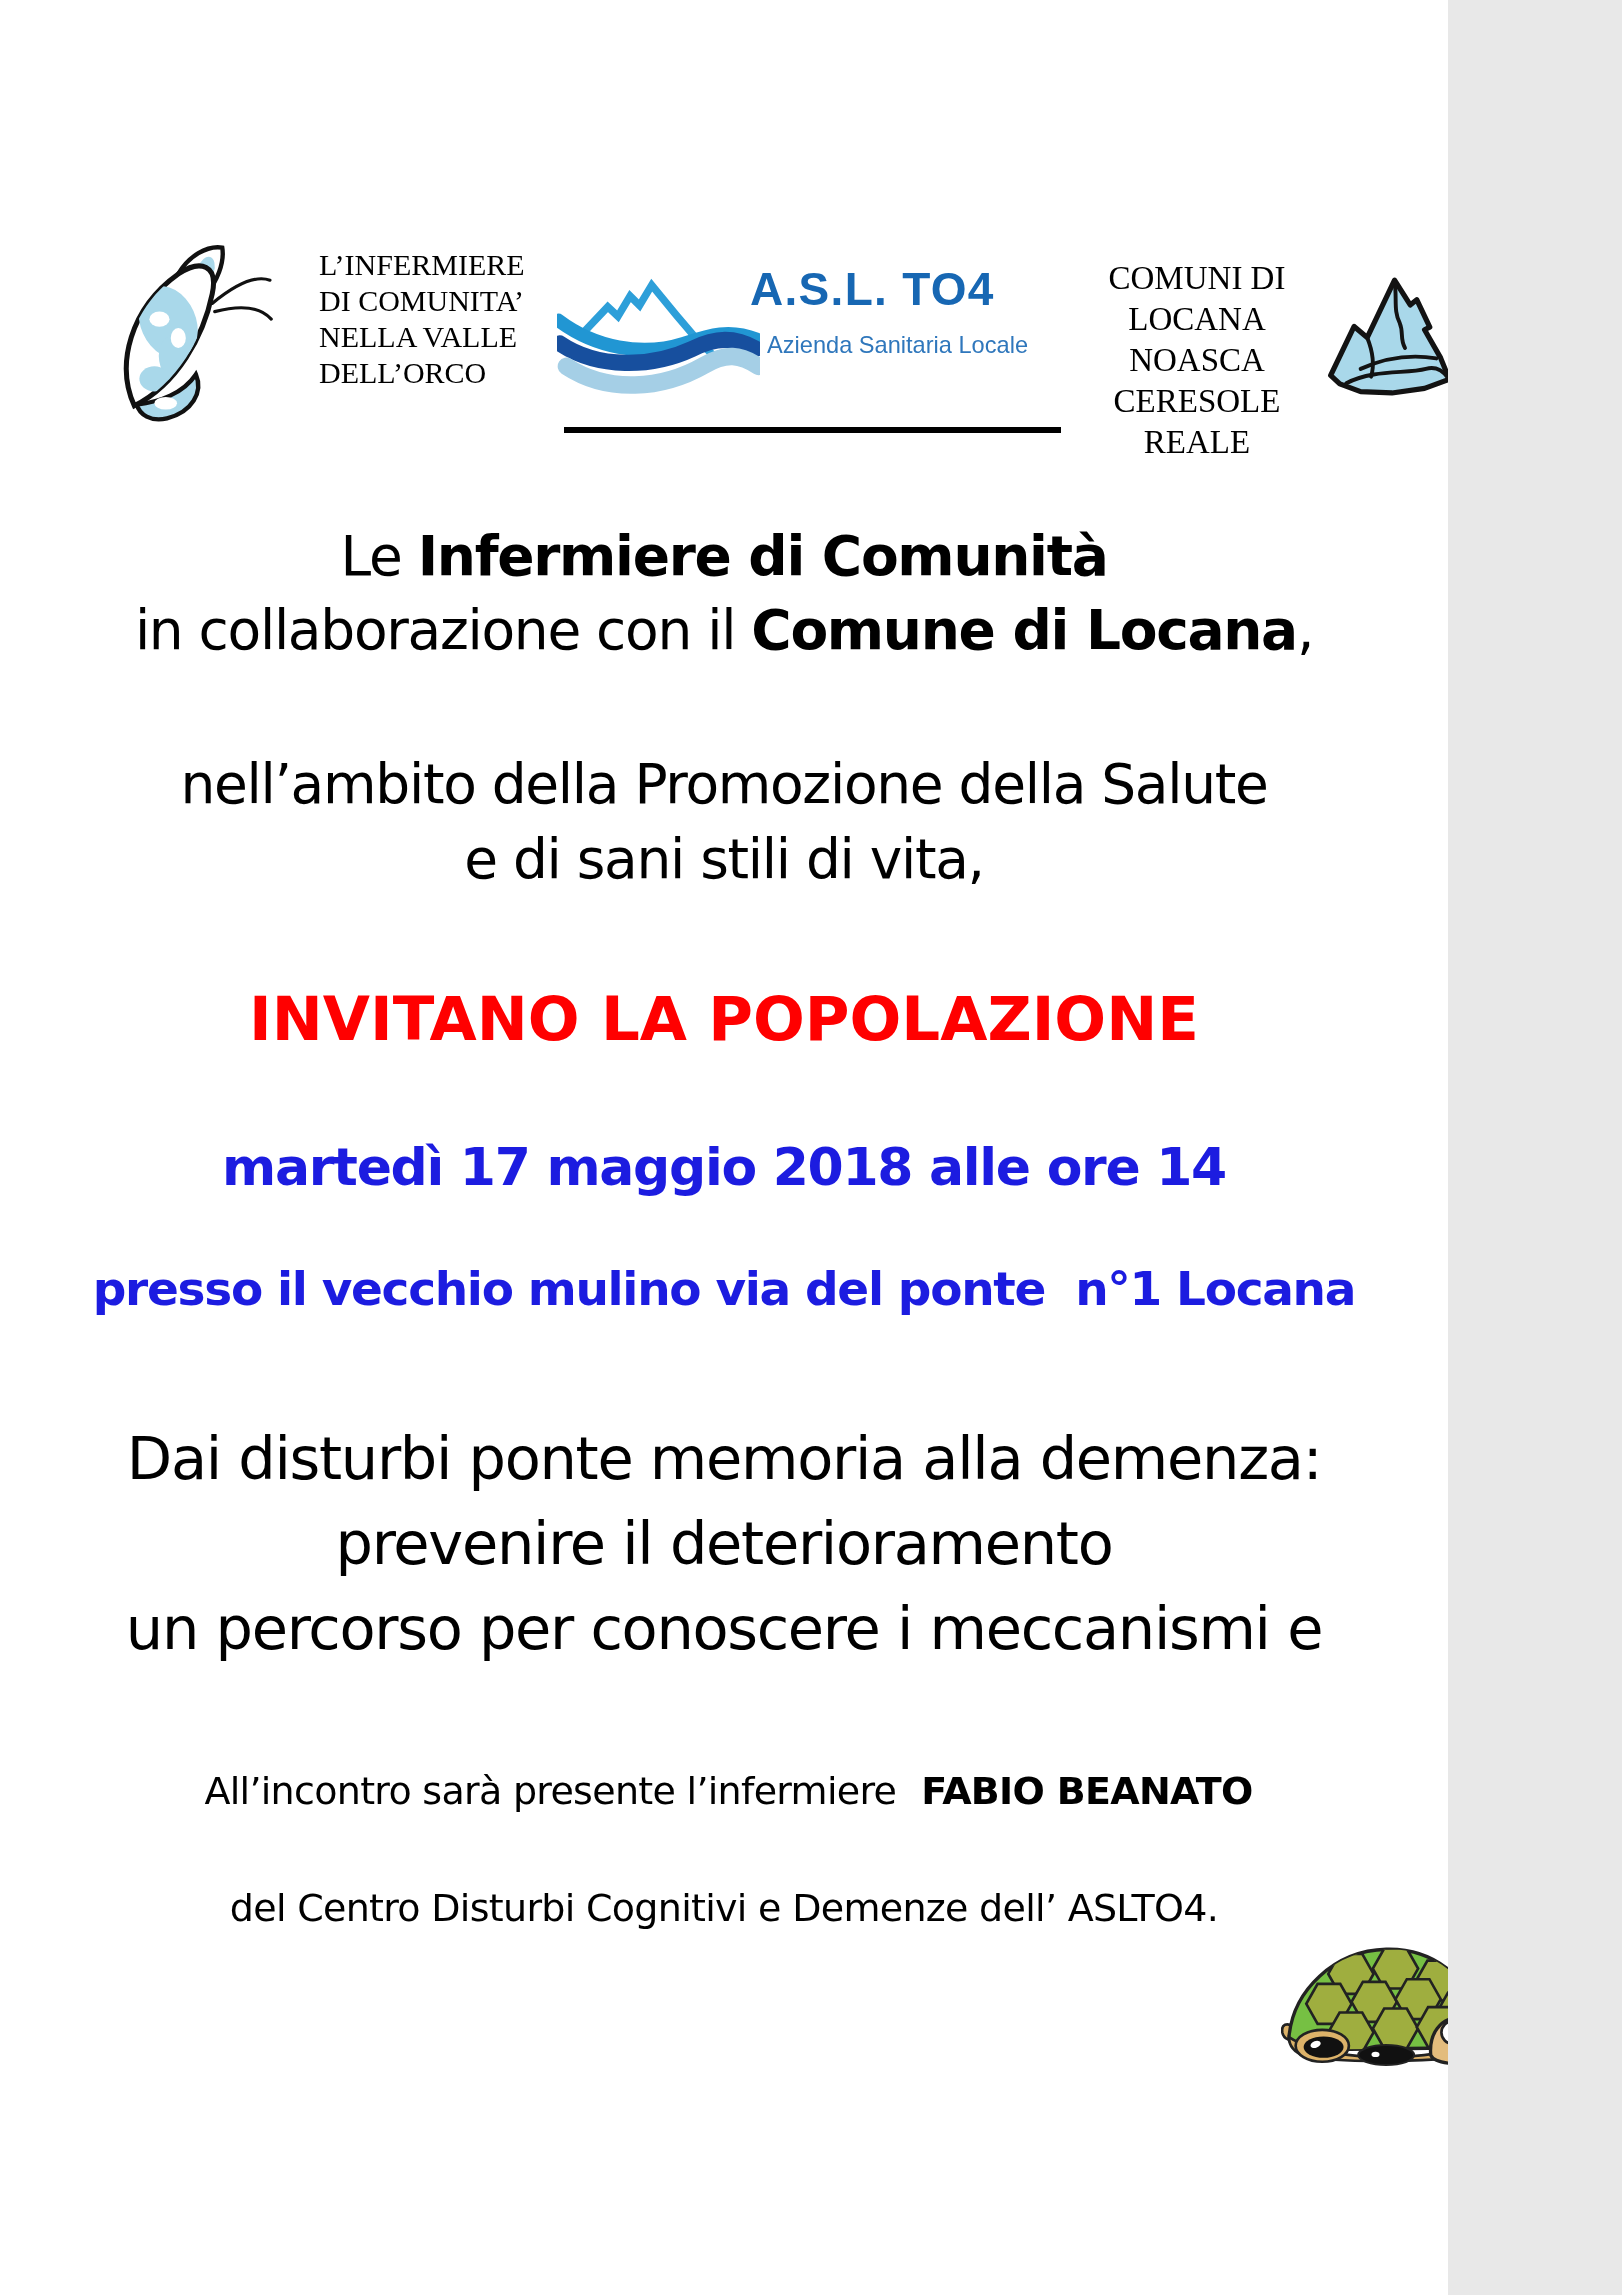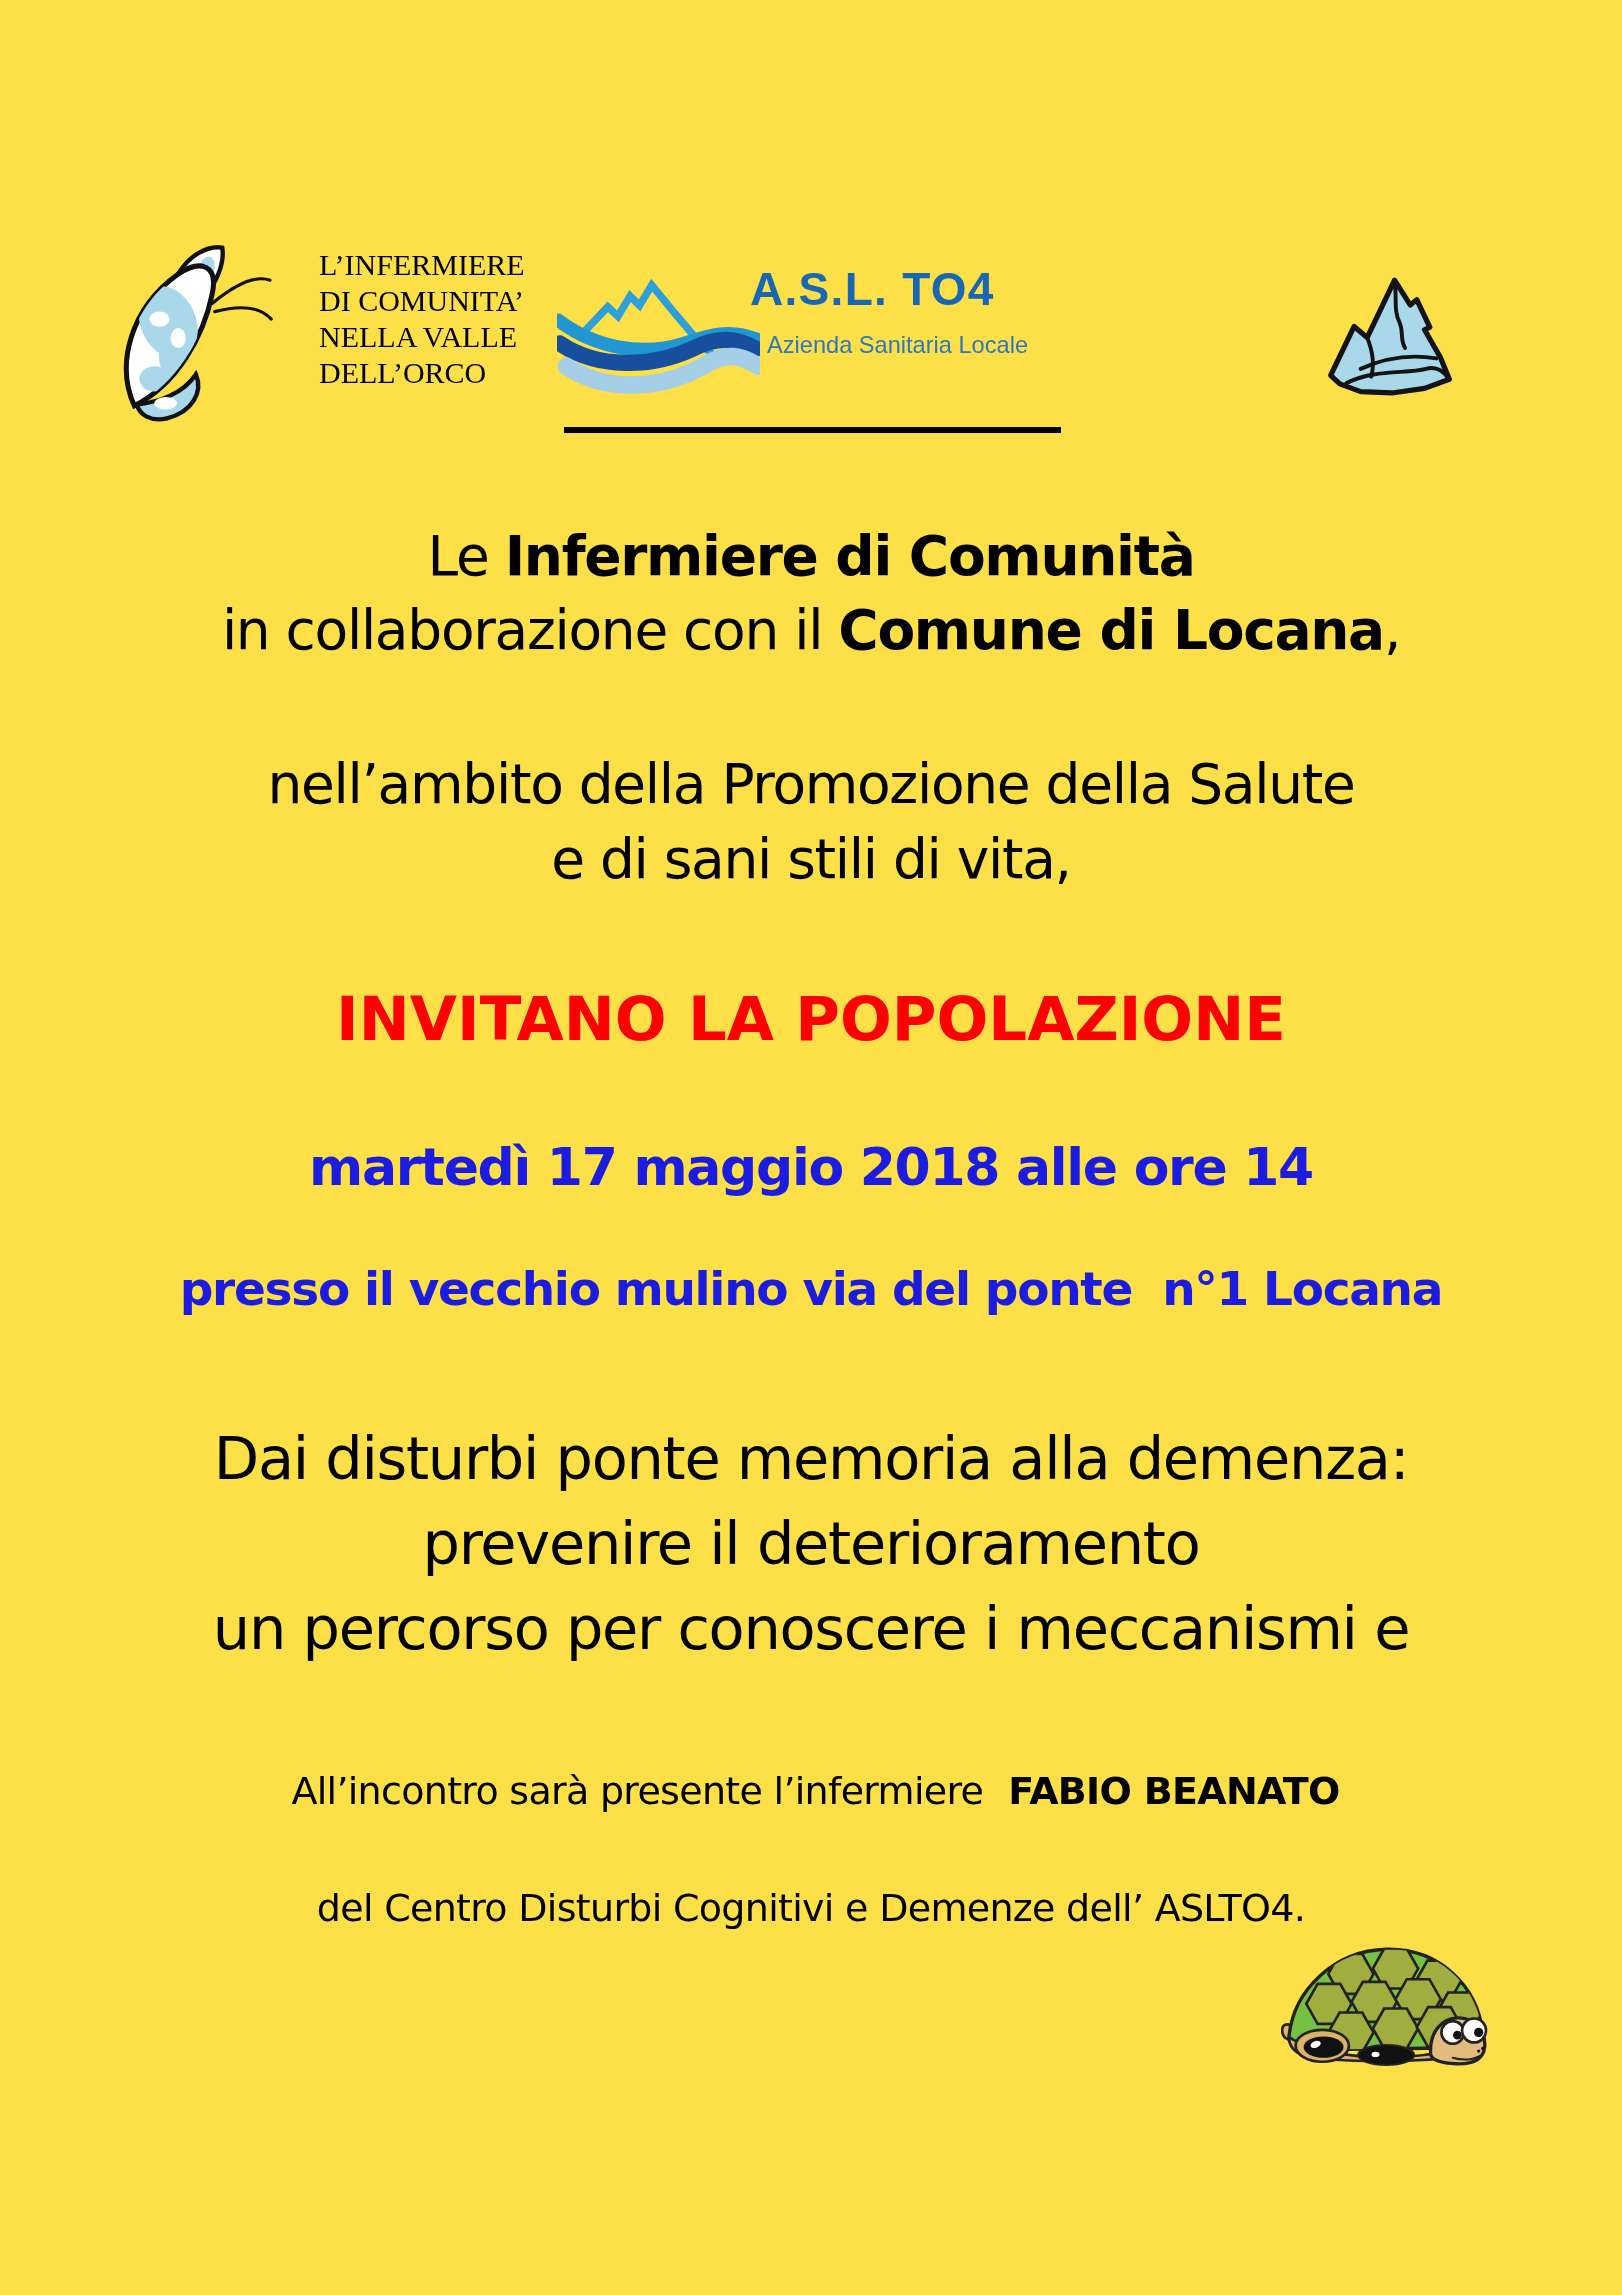--- a/index.html
+++ b/index.html
@@ -1,19 +1,19 @@
 <!DOCTYPE html>
 <html style="font-size:10.5px"><head>
 <meta charset="utf-8">
 <style>
   html,body{margin:0;padding:0;background:#e8e8e8;}
   .page{
     position:relative;
-    width:1622px;height:2295px;
-    background:#fde047;
+    width:1448px;height:2295px;
+    background:#ffffff;
     overflow:hidden;
     font-family:"DejaVu Sans",sans-serif;
     color:#000;
   }
   
   .butterfly{position:absolute;left:118px;top:243px;width:157px;height:190px;}
   .caption-left{
     position:absolute;left:319px;top:247px;width:236px;
     font-family:"Liberation Serif","DejaVu Serif",serif;
     font-size:30px;line-height:36px;letter-spacing:0px;
@@ -95,20 +95,27 @@
       <path d="M 40 105 L 75 68 L 90 82 L 108 52 L 122 66 L 140 36 L 176 80 L 210 120 L 240 148" fill="none" stroke="#2d9fd9" stroke-width="11" stroke-linejoin="miter"></path>
       <path d="M 2 88 C 55 128, 125 142, 188 122 C 225 110, 255 100, 295 116" fill="none" stroke="#2196d3" stroke-width="20" stroke-linecap="round"></path>
       <path d="M 4 122 C 60 160, 140 158, 200 130 C 235 113, 262 112, 294 130" fill="none" stroke="#174f9e" stroke-width="24" stroke-linecap="round"></path>
       <path d="M 14 156 C 75 196, 155 190, 218 154 C 250 136, 270 138, 298 156" fill="none" stroke="#a5cfe6" stroke-width="26" stroke-linecap="round"></path>
     </svg>
   </div>
   <div class="asl-title">A.S.L. TO4</div>
   <div class="asl-subtitle">Azienda Sanitaria Locale</div>
   <div class="header-rule"></div>
 
+  <div class="comuni">
+    <div>COMUNI DI</div>
+    <div>LOCANA</div>
+    <div>NOASCA</div>
+    <div>CERESOLE</div>
+    <div>REALE</div>
+  </div>
 
   <div class="mountain">
     <svg viewBox="0 0 230 210" width="150" height="137">
       <path d="M 24 160 L 60 85 L 80 102 L 122 14 L 146 52 L 156 44 L 176 86 L 168 90 L 192 132 L 206 166 L 168 180 L 118 187 L 70 185 L 38 173 Z" fill="#a9d8ea" stroke="#131313" stroke-width="8" stroke-linejoin="round"></path>
       <path d="M 122 14 C 126 44, 120 60, 130 80 C 136 94, 130 104, 138 118" fill="none" stroke="#131313" stroke-width="6" stroke-linecap="round"></path>
       <path d="M 70 150 C 110 132, 150 128, 186 134" fill="none" stroke="#131313" stroke-width="6" stroke-linecap="round"></path>
       <path d="M 48 172 C 90 150, 140 158, 170 150 C 185 146, 196 152, 204 164" fill="none" stroke="#131313" stroke-width="6" stroke-linecap="round"></path>
       <path d="M 80 102 C 88 122, 92 142, 86 162" fill="none" stroke="#131313" stroke-width="6" stroke-linecap="round"></path>
     </svg>
   </div>

